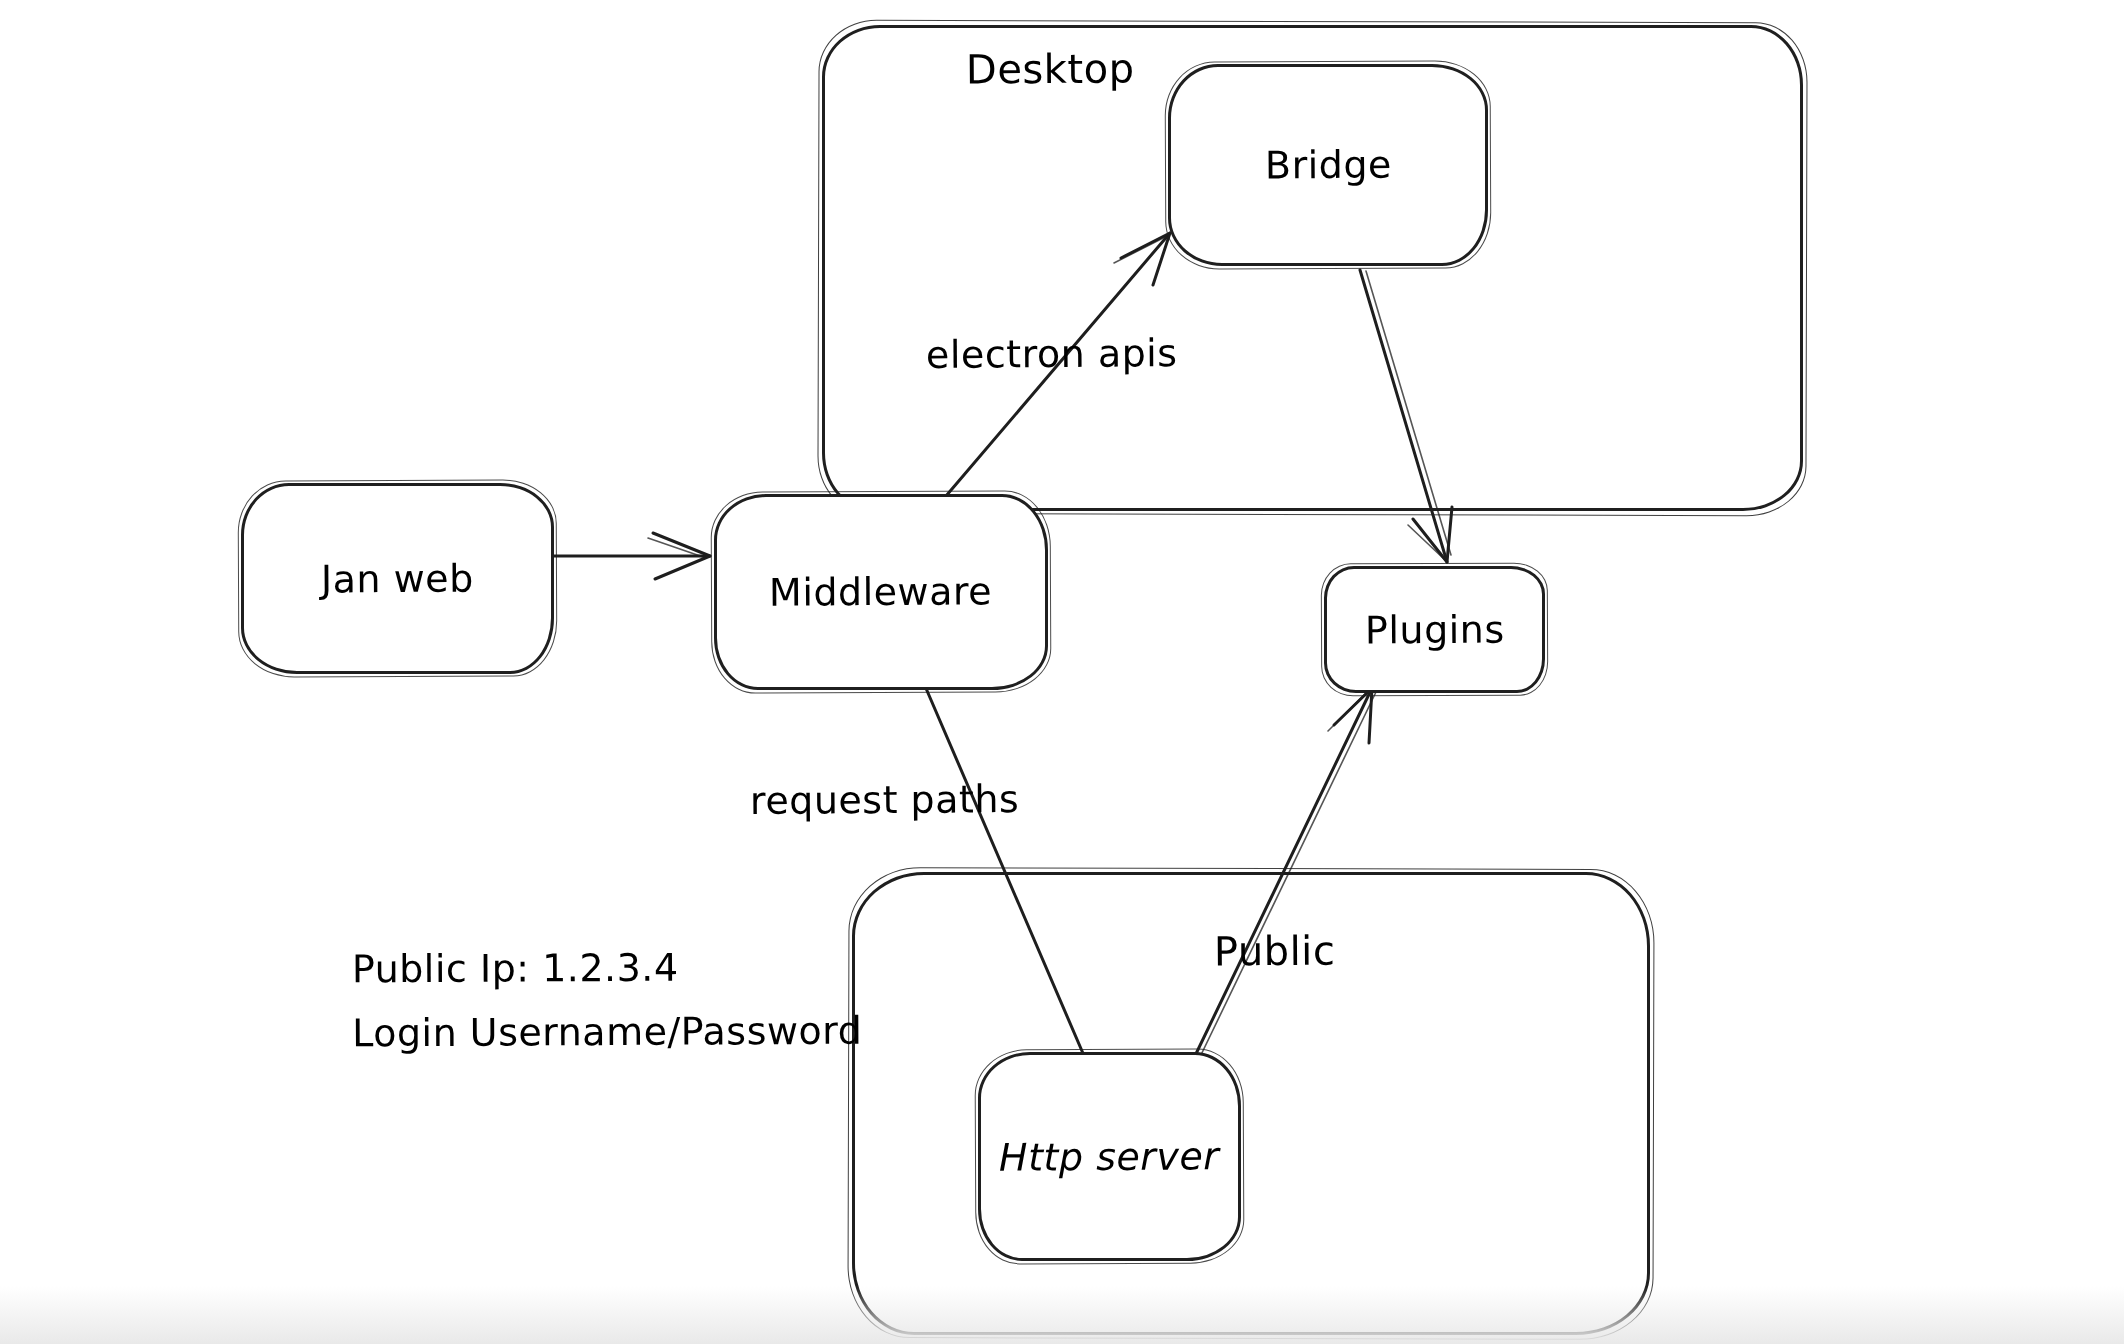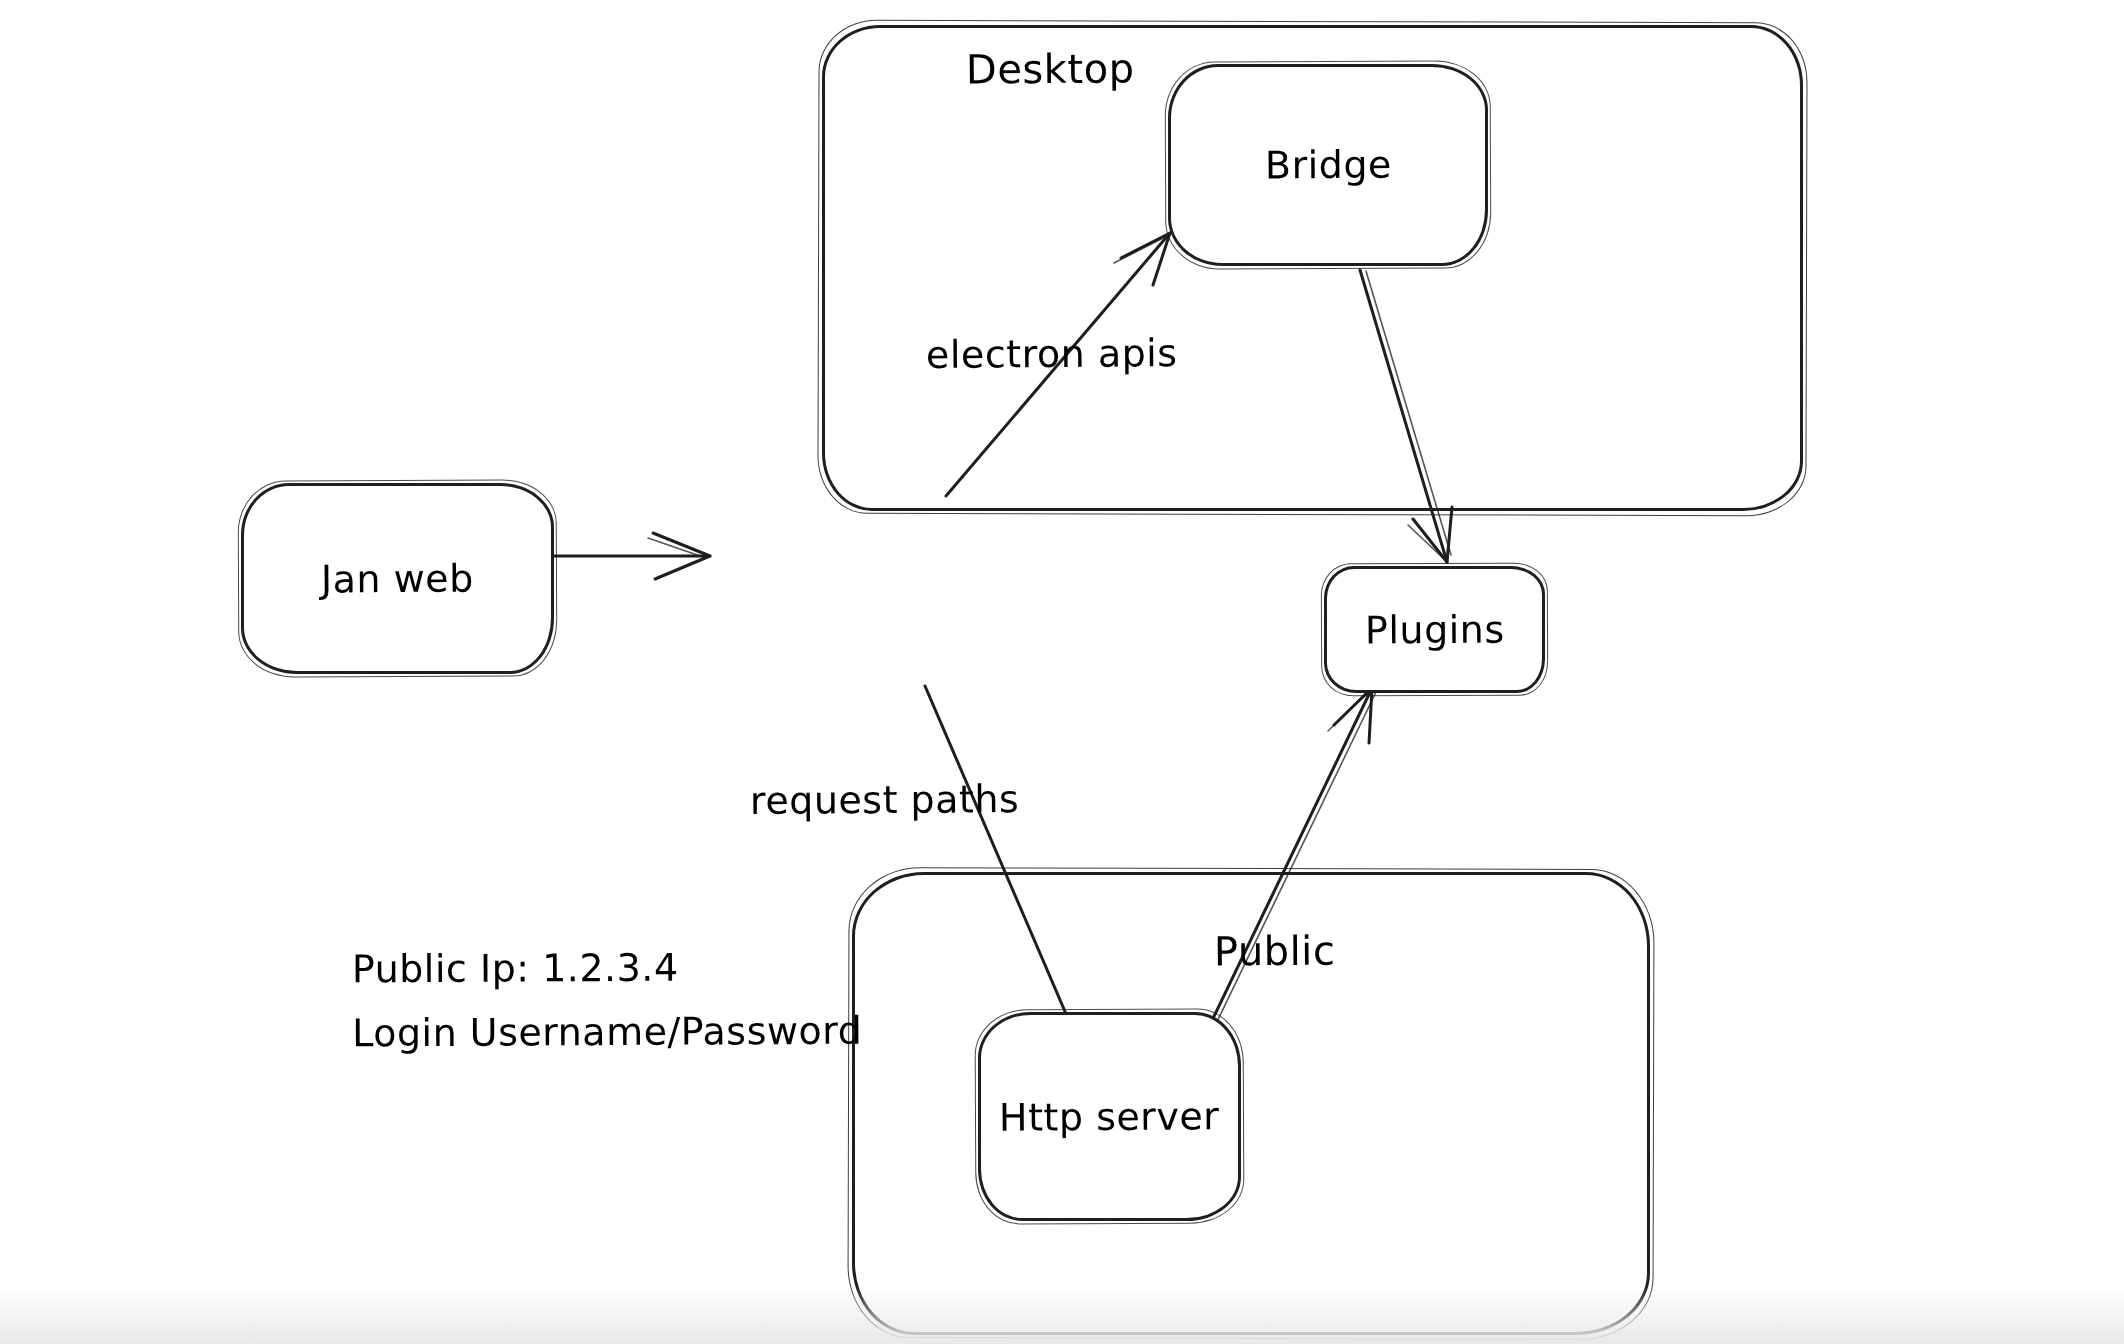--- a/index.html
+++ b/index.html
@@ -60,22 +60,22 @@
     pointer-events:none;
   }
   #node-janweb{left:241px;top:476px;width:307px;height:185px;
     border-radius:48px 54px 44px 56px / 52px 44px 56px 46px;margin-top:7px;}
   #node-middleware{left:714px;top:494px;width:328px;height:190px;
     border-radius:52px 46px 56px 44px / 46px 56px 44px 52px;}
   #node-bridge{left:1168px;top:64px;width:314px;height:196px;
     border-radius:50px 56px 46px 54px / 54px 46px 56px 48px;}
   #node-plugins{left:1324px;top:566px;width:215px;height:121px;
     border-radius:30px 34px 28px 32px / 32px 28px 34px 30px;}
-  #node-httpserver{left:978px;top:1012px;width:257px;height:203px;
-    border-radius:52px 46px 54px 44px / 46px 54px 44px 52px;}
+  #node-httpserver{left:978px;top:1052px;width:257px;height:203px;
+    border-radius:52px 46px 54px 44px / 46px 54px 44px 52px;font-style:italic;}
   .node-label{transform:rotate(-.4deg);}
 
   
   .edge-label{
     position:absolute;z-index:4;
     font-size:38px;letter-spacing:.5px;white-space:nowrap;
     background:transparent;transform:rotate(-.4deg);
   }
   #label-electron-apis{left:926px;top:332px;}
   #label-request-paths{left:750px;top:778px;}
@@ -127,20 +127,23 @@
 
   <div id="frame-desktop" class="frame"></div>
   <div id="label-desktop" class="frame-label">Desktop</div>
 
   <div id="frame-cloud" class="frame"></div>
   <div id="label-cloud" class="frame-label">Public</div>
 
   <div id="node-janweb" class="node">
     <span class="node-label">Jan web</span>
   </div>
+  <div id="node-middleware" class="node">
+    <span class="node-label">Middleware</span>
+  </div>
   <div id="node-bridge" class="node">
     <span class="node-label">Bridge</span>
   </div>
   <div id="node-plugins" class="node">
     <span class="node-label">Plugins</span>
   </div>
   <div id="node-httpserver" class="node">
     <span class="node-label">Http server</span>
   </div>
 

